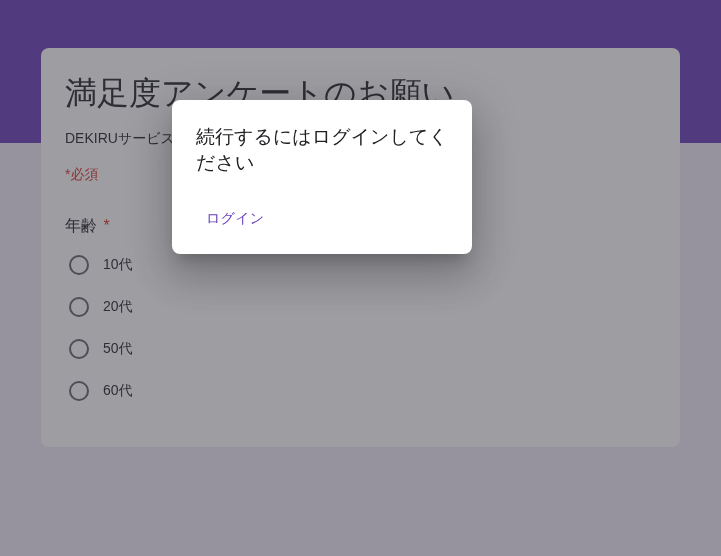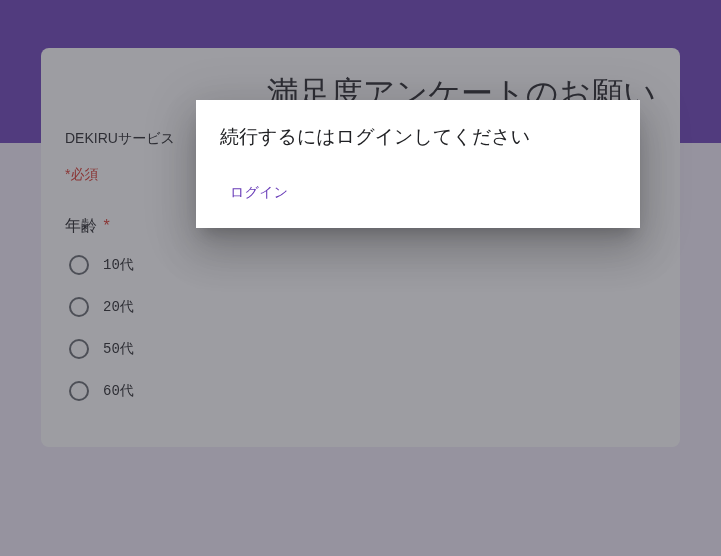--- a/index.html
+++ b/index.html
@@ -26,21 +26,20 @@
       border-radius: 8px;
       padding: 24px 24px 24px 24px;
       position: relative;
     }
     .form-title {
       font-size: 32px;
       font-weight: 400;
       color: #202124;
       margin-bottom: 14px;
       letter-spacing: 0;
-      text-align: right;
     }
     .form-description {
       font-size: 14px;
       color: #202124;
       margin-bottom: 18px;
     }
     .required-note {
       font-size: 14px;
       color: #d93025;
       margin-bottom: 32px;
@@ -64,42 +63,40 @@
       width: 20px;
       height: 20px;
       border: 2px solid #5f6368;
       border-radius: 50%;
       margin-right: 14px;
       flex-shrink: 0;
     }
     .radio-label {
       font-size: 14px;
       color: #202124;
-      font-family: Liberation Mono, monospace;
     }
     .scrim {
       position: absolute;
       top: 0;
       left: 0;
       width: 100%;
       height: 100%;
       background: rgba(60, 60, 70, 0.5);
       z-index: 10;
     }
     .dialog {
       position: absolute;
       top: 100px;
       left: 172px;
-      width: 444px;
+      width: 300px;
       background: #fff;
-      border-radius: 0;
+      border-radius: 8px;
       box-shadow: 0 11px 15px -7px rgba(0,0,0,.2), 0 24px 38px 3px rgba(0,0,0,.14), 0 9px 46px 8px rgba(0,0,0,.12);
       z-index: 20;
       padding: 24px 24px 10px 24px;
-      margin-left: 24px;
     }
     .dialog-title {
       font-size: 19px;
       color: #202124;
       margin-bottom: 18px;
       font-weight: 400;
     }
     .dialog-body {
       font-size: 14px;
       color: #5f6368;

